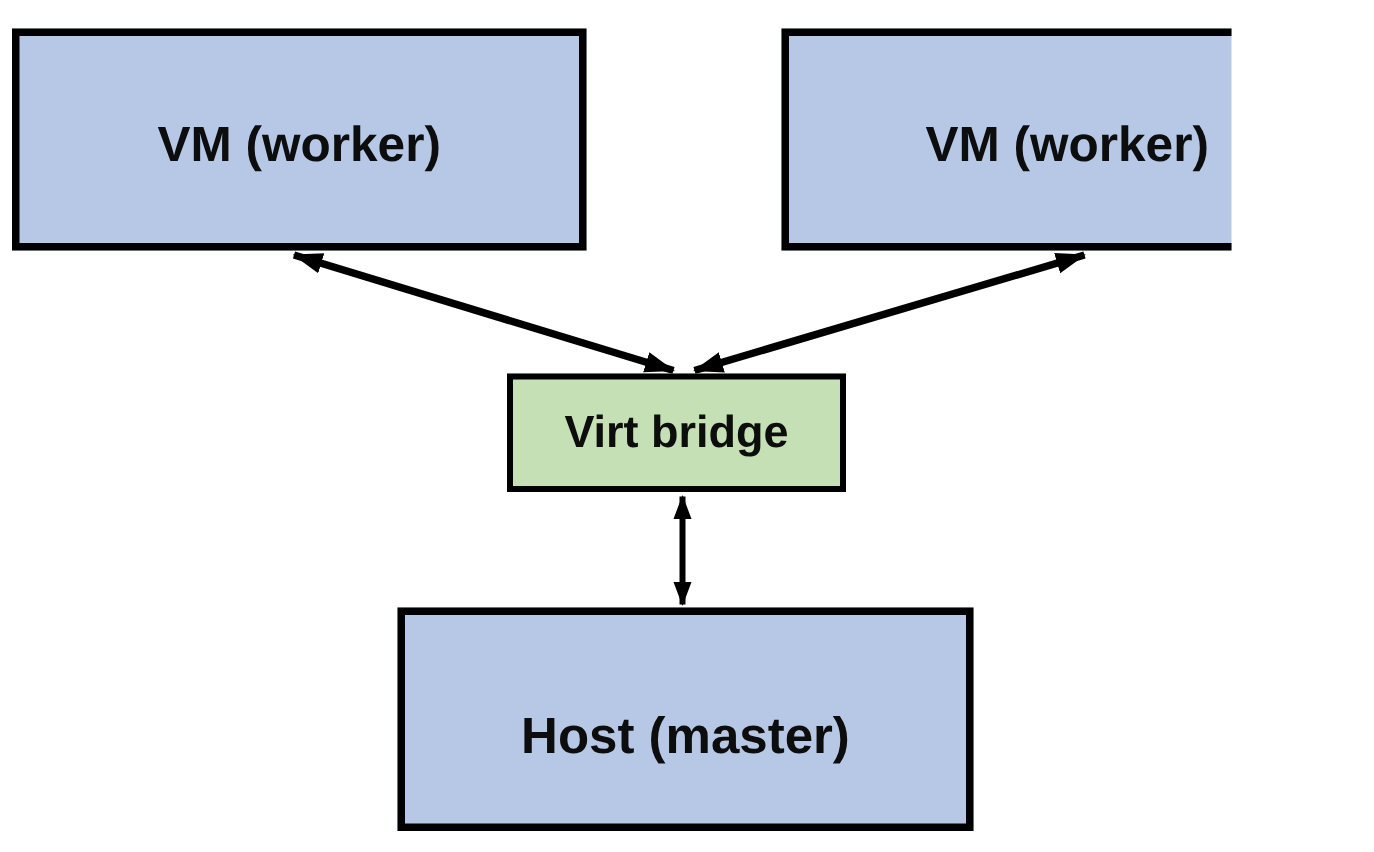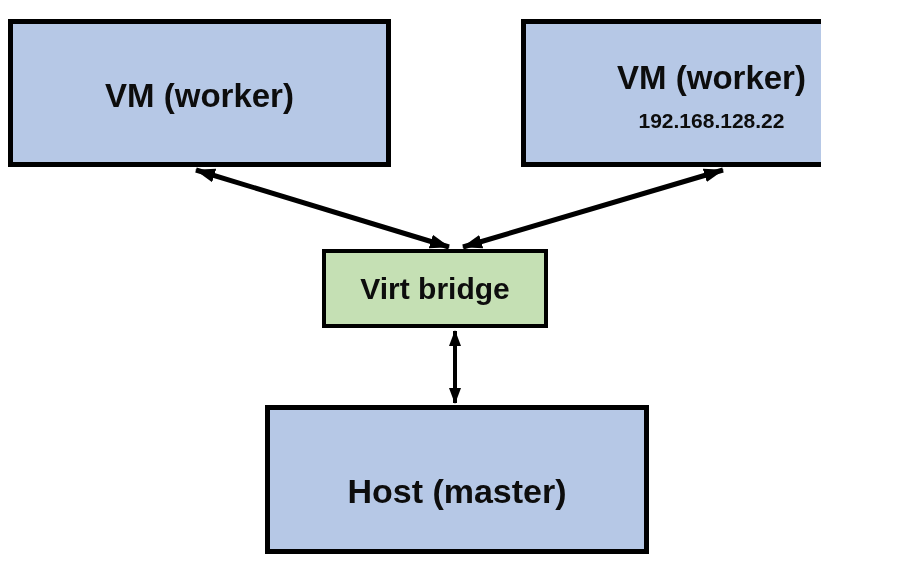--- a/index.html
+++ b/index.html
@@ -24,21 +24,21 @@
     align-items: center;
     justify-content: center;
     text-align: center;
     color: #0d0d0d;
   }
   .node-blue { background: #b6c8e6; }
   .node-green { background: #c5e0b4; }
 
   .node-vm1  { left: 8px;   top: 19px;  width: 383px; height: 148px; gap: 13px; padding-top: 6px; }
   .node-vm2  { left: 521px; top: 19px;  width: 381px; height: 148px; gap: 13px; padding-top: 6px; }
-  .node-bridge { left: 322px; top: 249px; width: 226px; height: 79px; border-width: 4px; }
+  .node-bridge { left: 338px; top: 249px; width: 226px; height: 79px; border-width: 4px; }
   .node-host { left: 265px; top: 405px; width: 384px; height: 149px; gap: 32px; padding-top: 24px; }
 
   .node-title {
     font-size: 33px;
     font-weight: 700;
     letter-spacing: 0px;
     line-height: 1.1;
     white-space: nowrap;
   }
   .node-host .node-title { font-size: 34px; }
@@ -82,21 +82,20 @@
     <line x1="723" y1="170" x2="463" y2="247" stroke="#000000" stroke-width="5" marker-start="url(#arrow-start)" marker-end="url(#arrow-end)"></line>
     <line x1="455" y1="331" x2="455" y2="403" stroke="#000000" stroke-width="4" marker-start="url(#arrow-start-sm)" marker-end="url(#arrow-end-sm)"></line>
   </svg>
 
   <div class="node node-blue node-vm1">
     <div class="node-title">VM (worker)</div>
   </div>
 
   <div class="node node-blue node-vm2">
     <div class="node-title">VM (worker)</div>
-    <div class="node-ip">192.168.128.22</div>
   </div>
 
   <div class="node node-green node-bridge">
     <div class="node-title">Virt bridge</div>
   </div>
 
   <div class="node node-blue node-host">
     <div class="node-title">Host (master)</div>
   </div>
 

